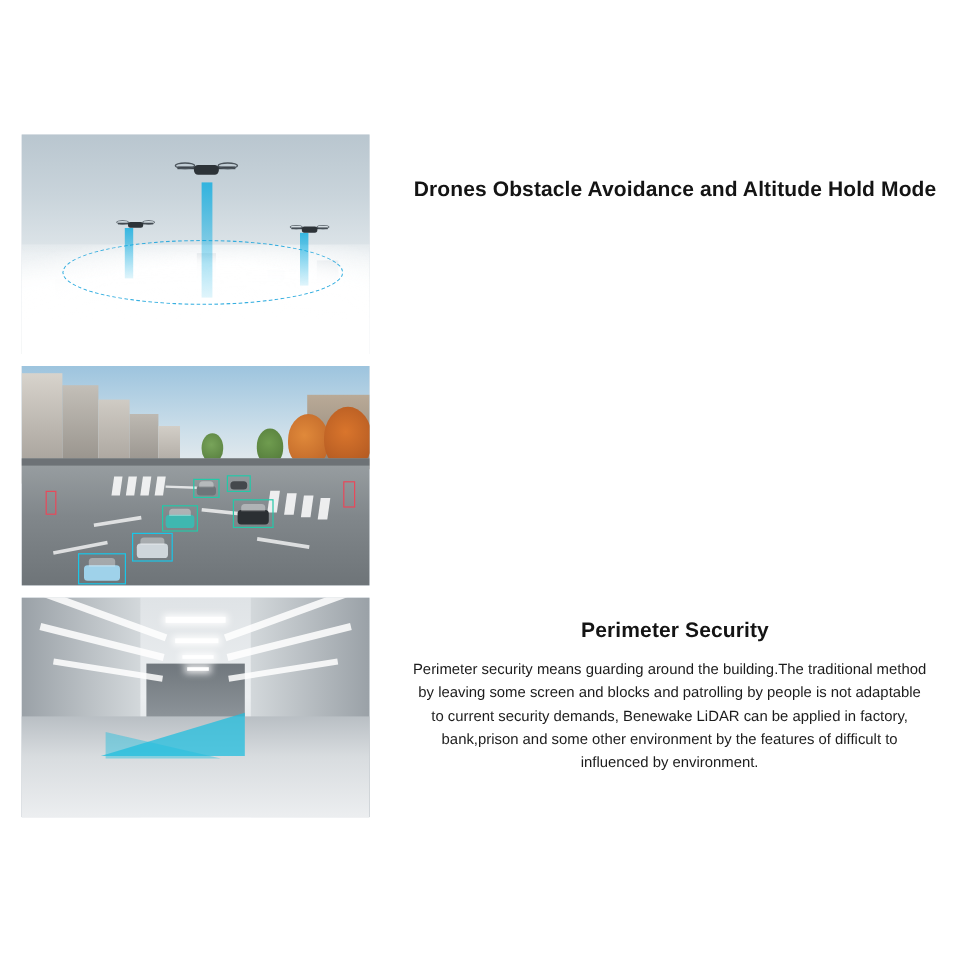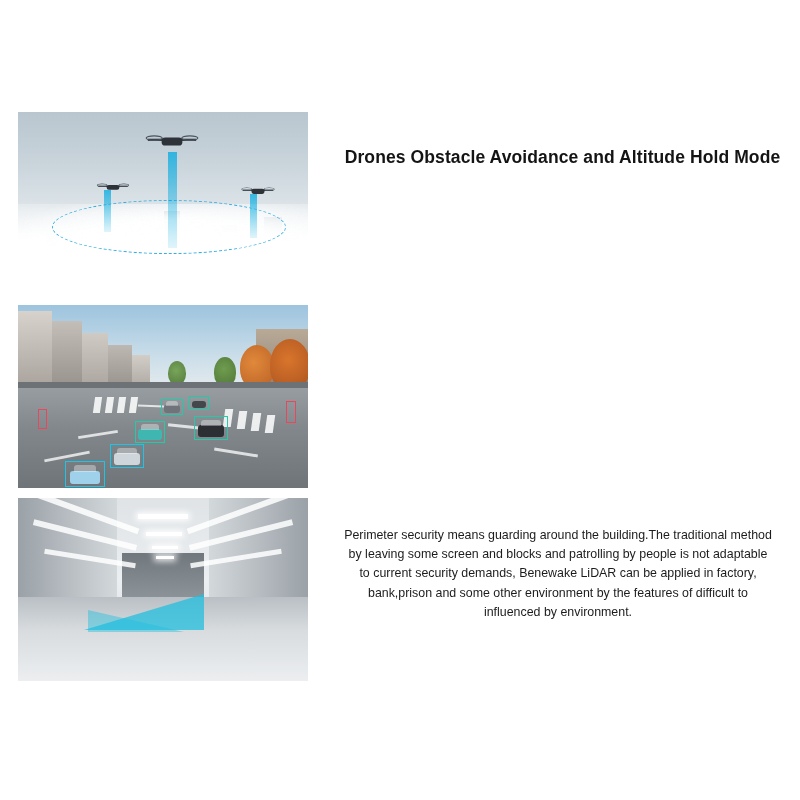--- a/index.html
+++ b/index.html
@@ -339,18 +339,19 @@
         <div class="wh-light" style="left:120px;top:16px;width:50px;height:5px;"></div>
         <div class="wh-light" style="left:128px;top:34px;width:36px;height:4px;"></div>
         <div class="wh-light" style="left:134px;top:48px;width:26px;height:3px;"></div>
         <div class="wh-light" style="left:138px;top:58px;width:18px;height:3px;"></div>
 
         <div class="scanfan" style="left:66px;top:96px;border-width:0 0 36px 120px;border-color:transparent transparent rgba(34,190,222,0.75) transparent;"></div>
         <div class="scanfan" style="left:70px;top:112px;border-width:22px 0 0 96px;border-color:transparent transparent transparent rgba(34,190,222,0.45);"></div>
       </div>
 
       <div class="text-col tight">
+        <p class="feature-title">Perimeter Security</p>
         <p class="feature-desc">Perimeter security means guarding around the building.The traditional method by leaving some screen and blocks and patrolling by people is not adaptable to current security demands, Benewake LiDAR can be applied in factory, bank,prison and some other environment by the features of difficult to influenced by environment.</p>
       </div>
     </div>
 
   </div>
 </div>
 
 </body></html>

